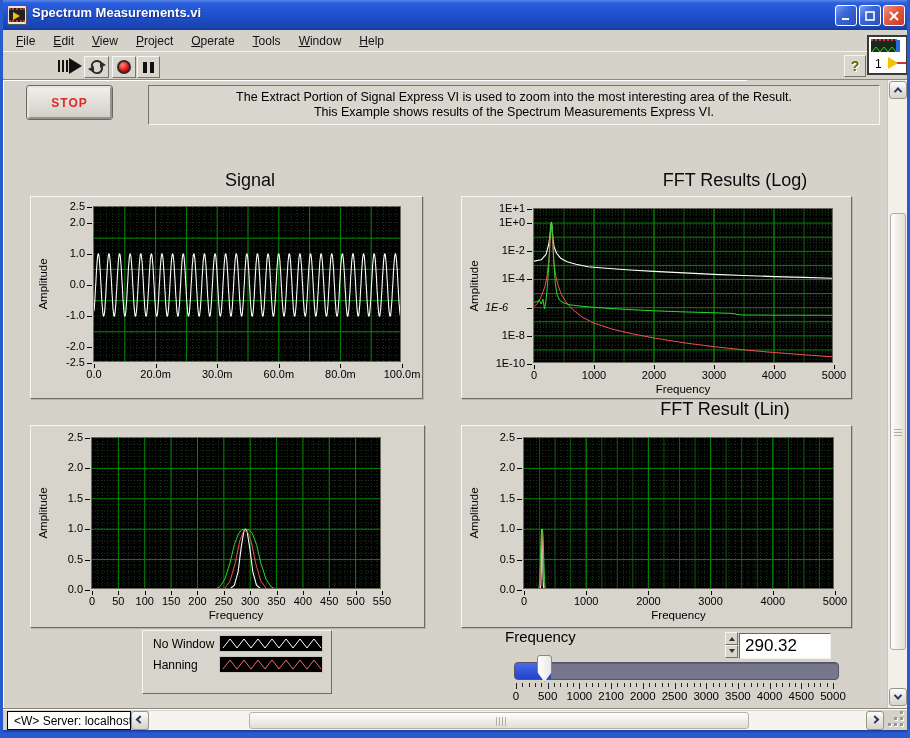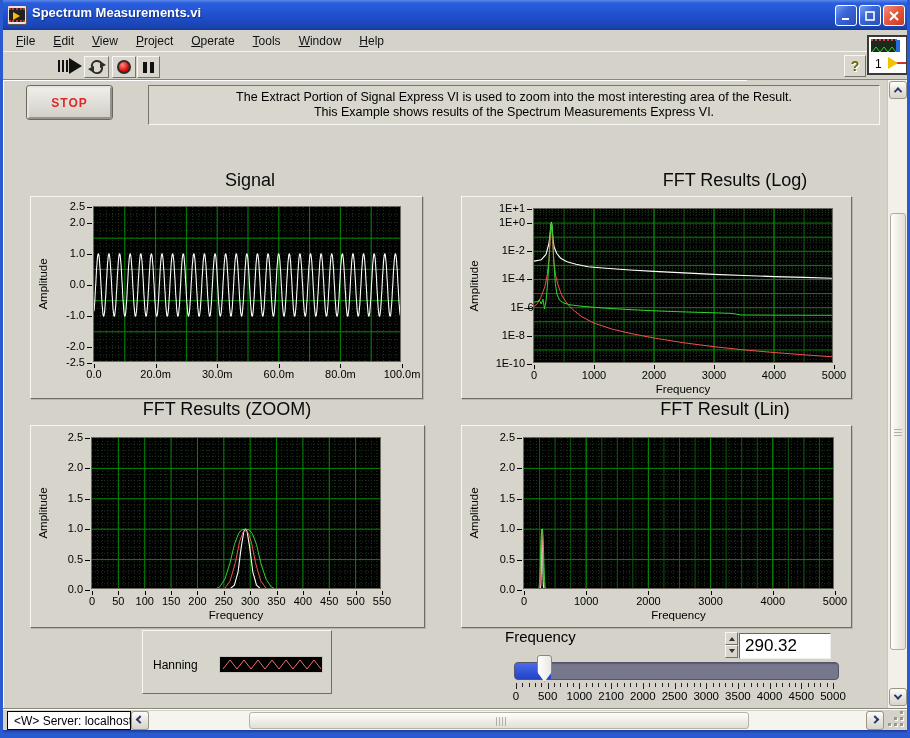--- a/index.html
+++ b/index.html
@@ -453,31 +453,30 @@
           <div class="tick-label" style="left: 372px; top: 172px; transform: translateX(-50%);">5000</div>
           <div class="tick-dash" style="left: 65px; top: 12px; width: 5px; height: 1px;"></div>
           <div class="tick-label" style="left: 23px; top: 5px; width: 40px; text-align: right;">1E+1</div>
           <div class="tick-dash" style="left: 65px; top: 26.0909px; width: 5px; height: 1px;"></div>
           <div class="tick-label" style="left: 23px; top: 19.0909px; width: 40px; text-align: right;">1E+0</div>
           <div class="tick-dash" style="left: 65px; top: 54.2727px; width: 5px; height: 1px;"></div>
           <div class="tick-label" style="left: 23px; top: 47.2727px; width: 40px; text-align: right;">1E-2</div>
           <div class="tick-dash" style="left: 65px; top: 82.4545px; width: 5px; height: 1px;"></div>
           <div class="tick-label" style="left: 23px; top: 75.4545px; width: 40px; text-align: right;">1E-4</div>
           <div class="tick-dash" style="left: 65px; top: 110.636px; width: 5px; height: 1px;"></div>
-          <div class="tick-label" style="left: 40px; top: 103.636px; width: 40px; text-align: center;">1E-6</div>
+          <div class="tick-label" style="left: 23px; top: 103.636px; width: 40px; text-align: left; font-style: italic;">1E-6</div>
           <div class="tick-dash" style="left: 65px; top: 138.818px; width: 5px; height: 1px;"></div>
           <div class="tick-label" style="left: 23px; top: 131.818px; width: 40px; text-align: right;">1E-8</div>
           <div class="tick-dash" style="left: 65px; top: 167px; width: 5px; height: 1px;"></div>
           <div class="tick-label" style="left: 23px; top: 160px; width: 40px; text-align: right;">1E-10</div>
           <div class="axis-name" style="left: 221px; top: 186px; transform: translateX(-50%);">Frequency</div>
           <div class="axis-name" style="left: 12px; top: 88.5px; transform: translate(-50%, -50%) rotate(-90deg);">Amplitude</div>
         </div>
     </div>
     <div class="graph-block" style="left:27px;top:319px;width:395px;height:229px">
-      <div class="graph-title" style="left:197px">FFT Results (ZOOM)</div>
       <div class="graph-panel">
           <svg class="plot-svg" width="290" height="152" style="left: 60px; top: 11px;">
             <line x1="5.2727272727272725" y1="0" x2="5.2727272727272725" y2="152" stroke="#1c381c" stroke-width="1" stroke-dasharray="1,2"></line>
             <line x1="10.545454545454545" y1="0" x2="10.545454545454545" y2="152" stroke="#1c381c" stroke-width="1" stroke-dasharray="1,2"></line>
             <line x1="15.818181818181817" y1="0" x2="15.818181818181817" y2="152" stroke="#1c381c" stroke-width="1" stroke-dasharray="1,2"></line>
             <line x1="21.09090909090909" y1="0" x2="21.09090909090909" y2="152" stroke="#1c381c" stroke-width="1" stroke-dasharray="1,2"></line>
             <line x1="26.363636363636363" y1="0" x2="26.363636363636363" y2="152" stroke="#1c381c" stroke-width="1" stroke-dasharray="1,2"></line>
             <line x1="31.636363636363633" y1="0" x2="31.636363636363633" y2="152" stroke="#1c381c" stroke-width="1" stroke-dasharray="1,2"></line>
             <line x1="36.90909090909091" y1="0" x2="36.90909090909091" y2="152" stroke="#1c381c" stroke-width="1" stroke-dasharray="1,2"></line>
             <line x1="42.18181818181818" y1="0" x2="42.18181818181818" y2="152" stroke="#1c381c" stroke-width="1" stroke-dasharray="1,2"></line>
@@ -740,20 +739,26 @@
           <div class="tick-dash" style="left: 55px; top: 42.4px; width: 5px; height: 1px;"></div>
           <div class="tick-label" style="left: 13px; top: 35.4px; width: 40px; text-align: right;">2.0</div>
           <div class="tick-dash" style="left: 55px; top: 12px; width: 5px; height: 1px;"></div>
           <div class="tick-label" style="left: 13px; top: 5px; width: 40px; text-align: right;">2.5</div>
           <div class="axis-name" style="left: 216.5px; top: 183px; transform: translateX(-50%);">Frequency</div>
           <div class="axis-name" style="left: 12px; top: 87px; transform: translate(-50%, -50%) rotate(-90deg);">Amplitude</div>
         </div>
     </div>
 
     <div class="legend">
+        <div class="legend-row" style="top: 3px;">
+          <div class="legend-label">No Window</div>
+          <div class="legend-line"><svg width="102" height="15">
+              <polyline points="3,12 10,3 17,12 24,3 31,12 38,3 45,12 52,3 59,12 66,3 73,12 80,3 87,12 94,3 101,12 " fill="none" stroke="#ffffff" stroke-width="1" stroke-linejoin="round"></polyline>
+            </svg></div>
+        </div>
         <div class="legend-row" style="top: 24px;">
           <div class="legend-label">Hanning</div>
           <div class="legend-line"><svg width="102" height="15">
               <polyline points="3,12 10,3 17,12 24,3 31,12 38,3 45,12 52,3 59,12 66,3 73,12 80,3 87,12 94,3 101,12 " fill="none" stroke="#f06a6a" stroke-width="1" stroke-linejoin="round"></polyline>
             </svg></div>
         </div>
       </div>
 
     <div class="freq-label">Frequency</div>
     <div class="spinner">

